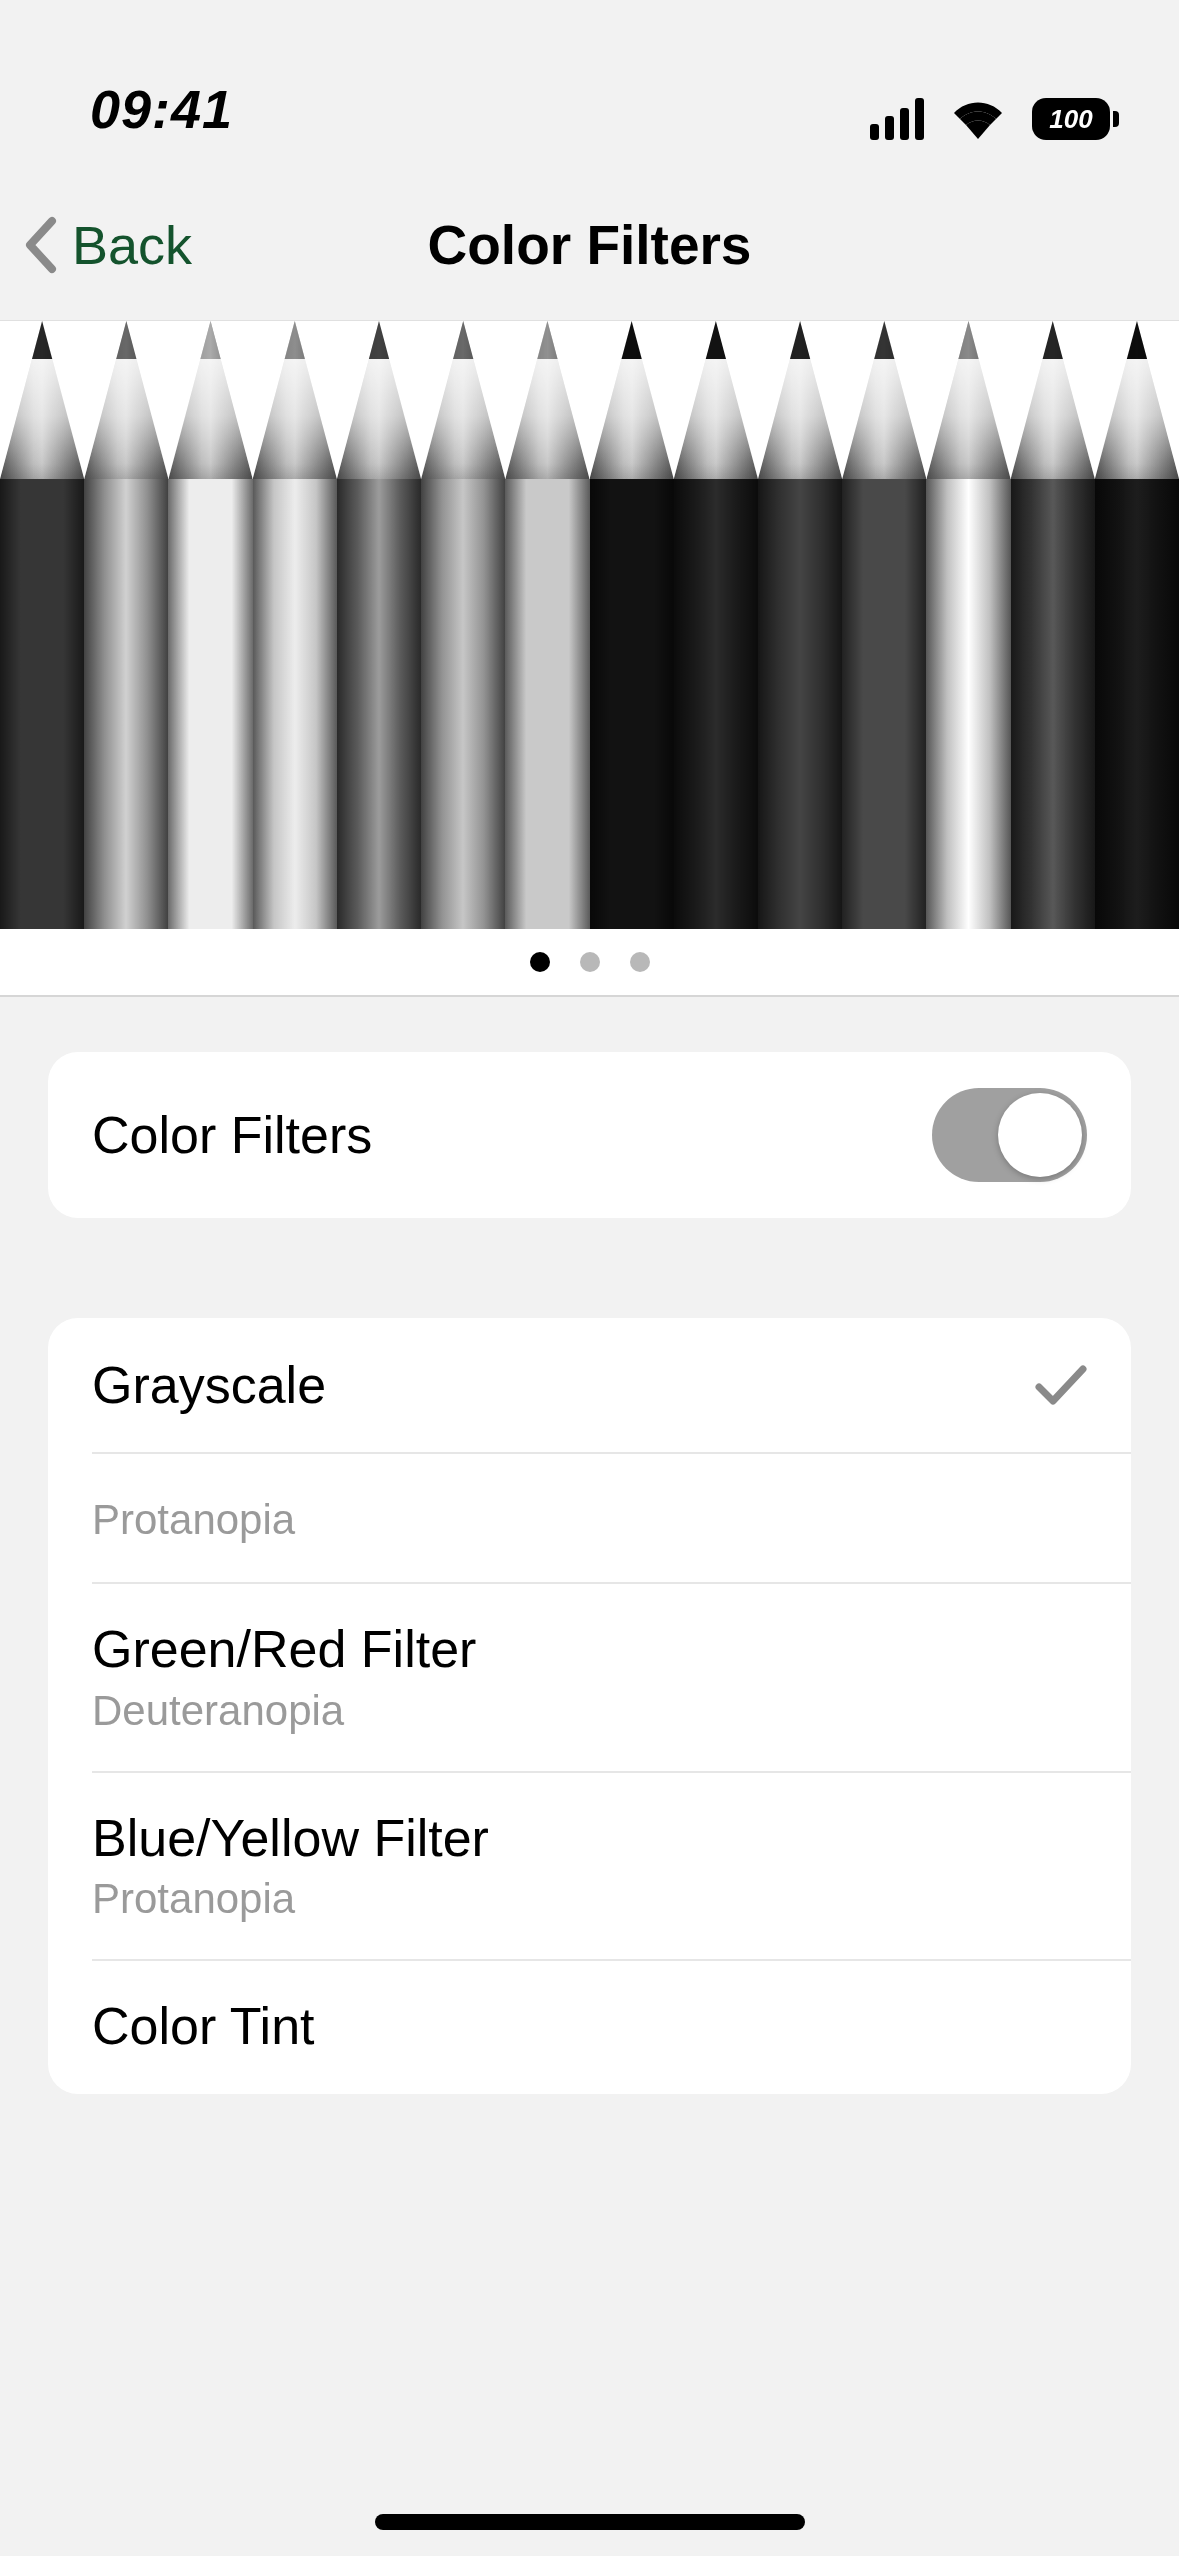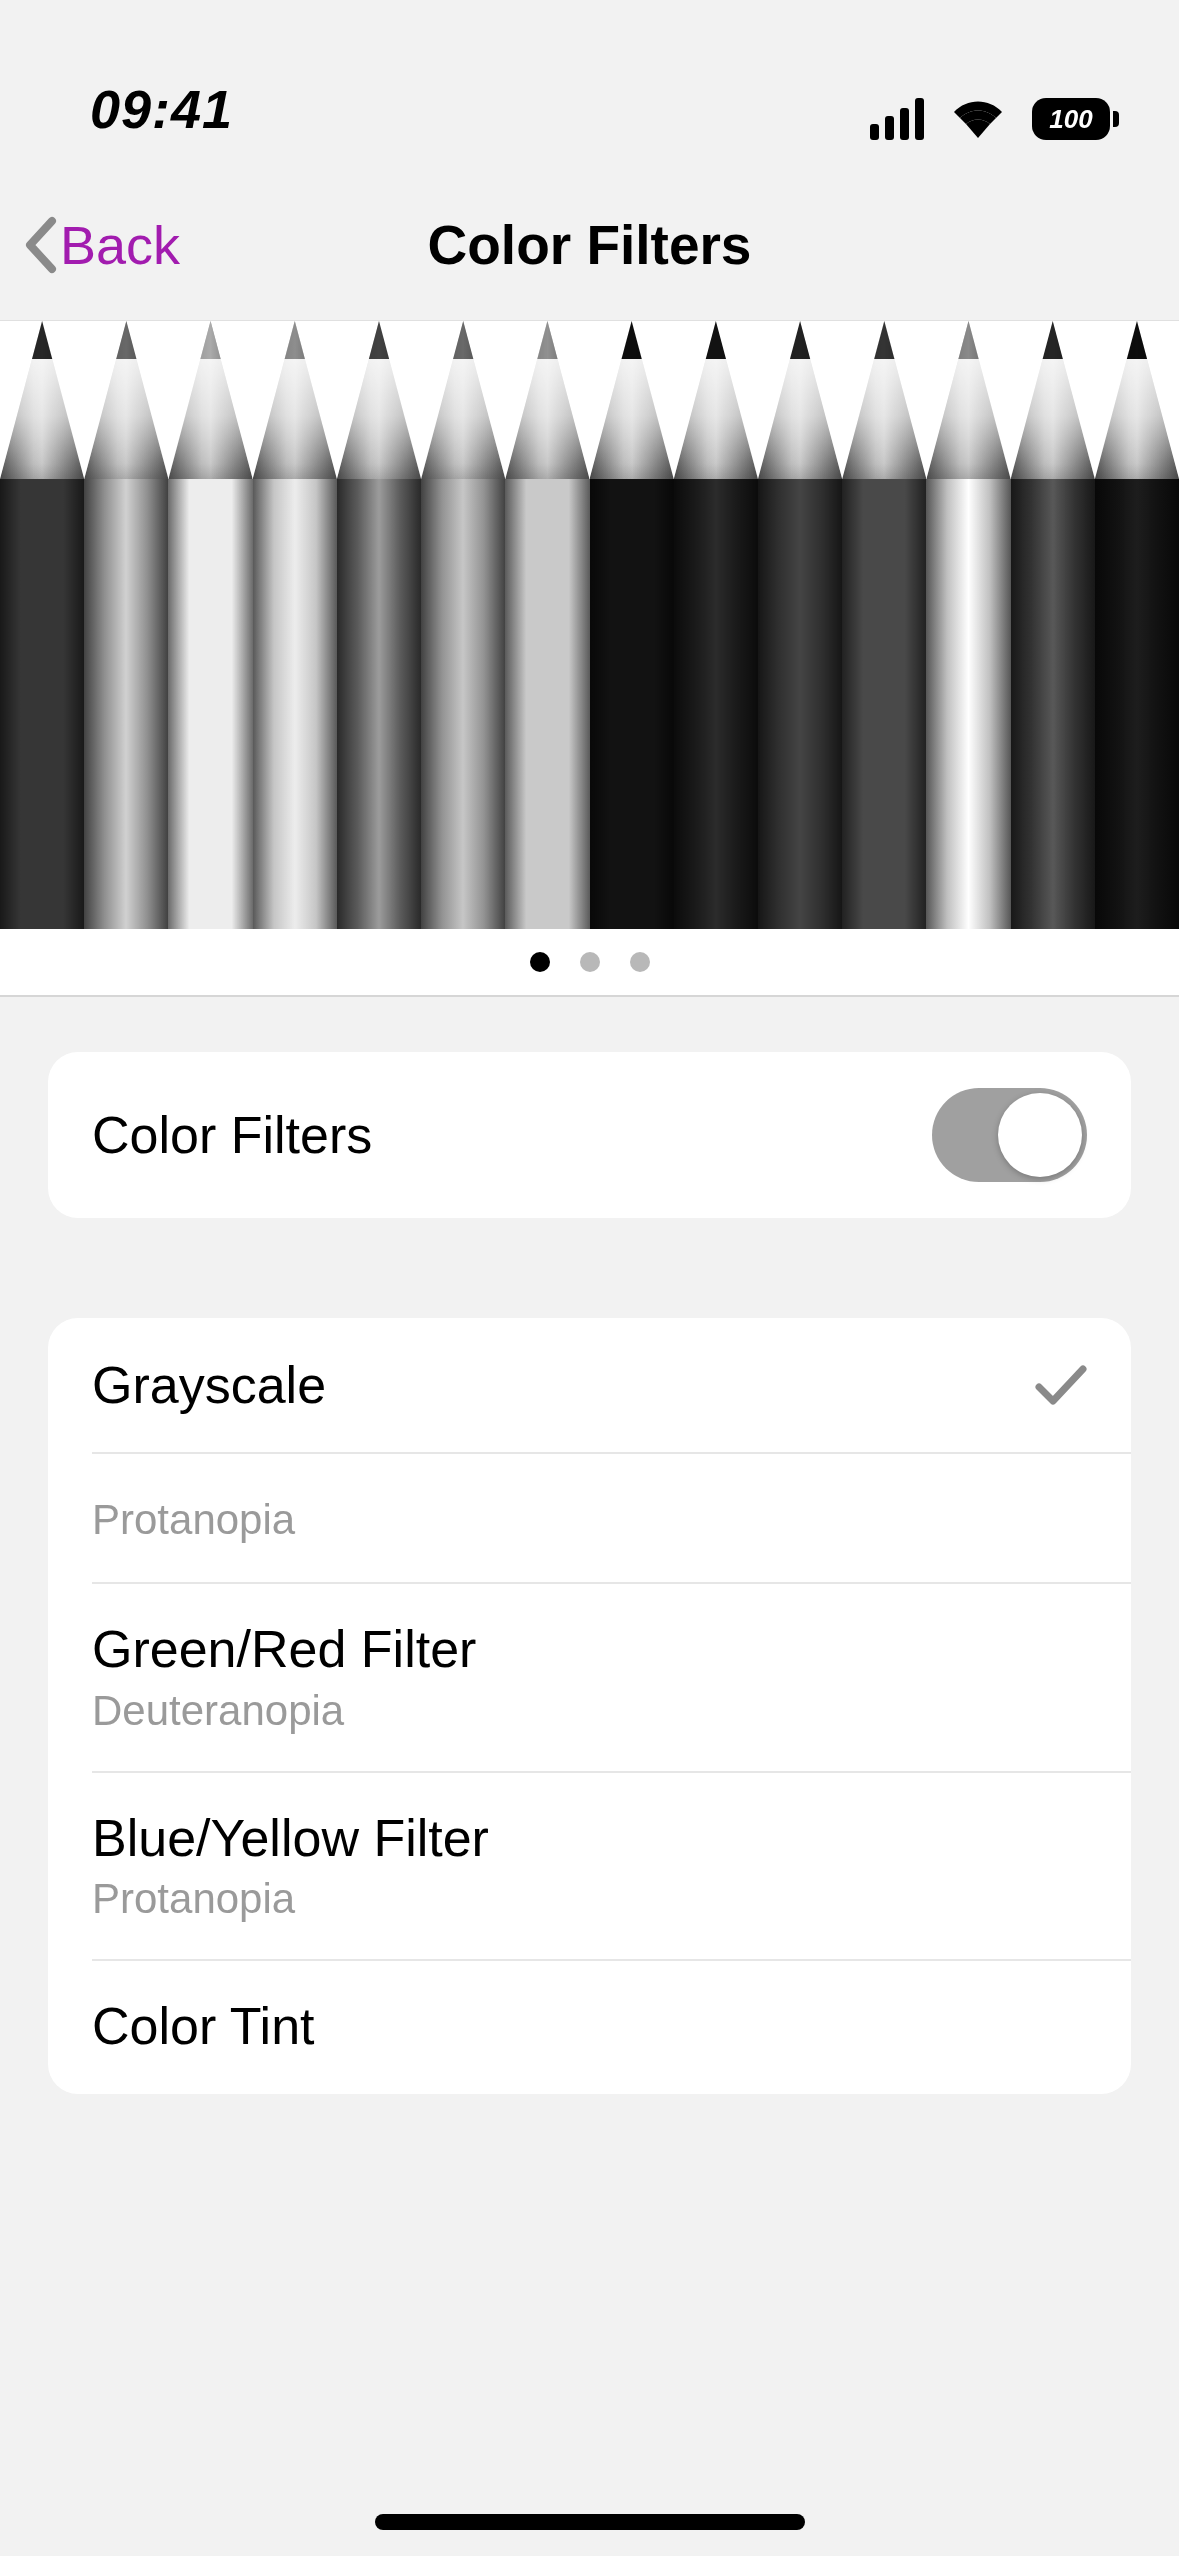--- a/index.html
+++ b/index.html
@@ -22,20 +22,21 @@
     margin-top: 40px;
     font-style: italic;
   }
   .status-time {
     font-size: 54px;
     font-weight: 600;
     letter-spacing: 1px;
   }
   .status-right {
     display: flex;
+    align-items: center;
     gap: 28px;
   }
   .cell-bars {
     display: flex;
     align-items: flex-end;
     gap: 6px;
   }
   .cell-bars span {
     width: 9px;
     background: #000;
@@ -79,22 +80,22 @@
     display: flex;
     align-items: center;
     justify-content: center;
     margin-top: 30px;
   }
   .nav-back {
     position: absolute;
     left: 22px;
     display: flex;
     align-items: center;
-    gap: 0;
-    color: #a21caf;
+    gap: 12px;
+    color: #14532d;
   }
   .nav-back svg { display:block; }
   .nav-back-label {
     font-size: 54px;
     font-weight: 400;
   }
   .nav-title {
     font-size: 55px;
     font-weight: 600;
     color: #000;

